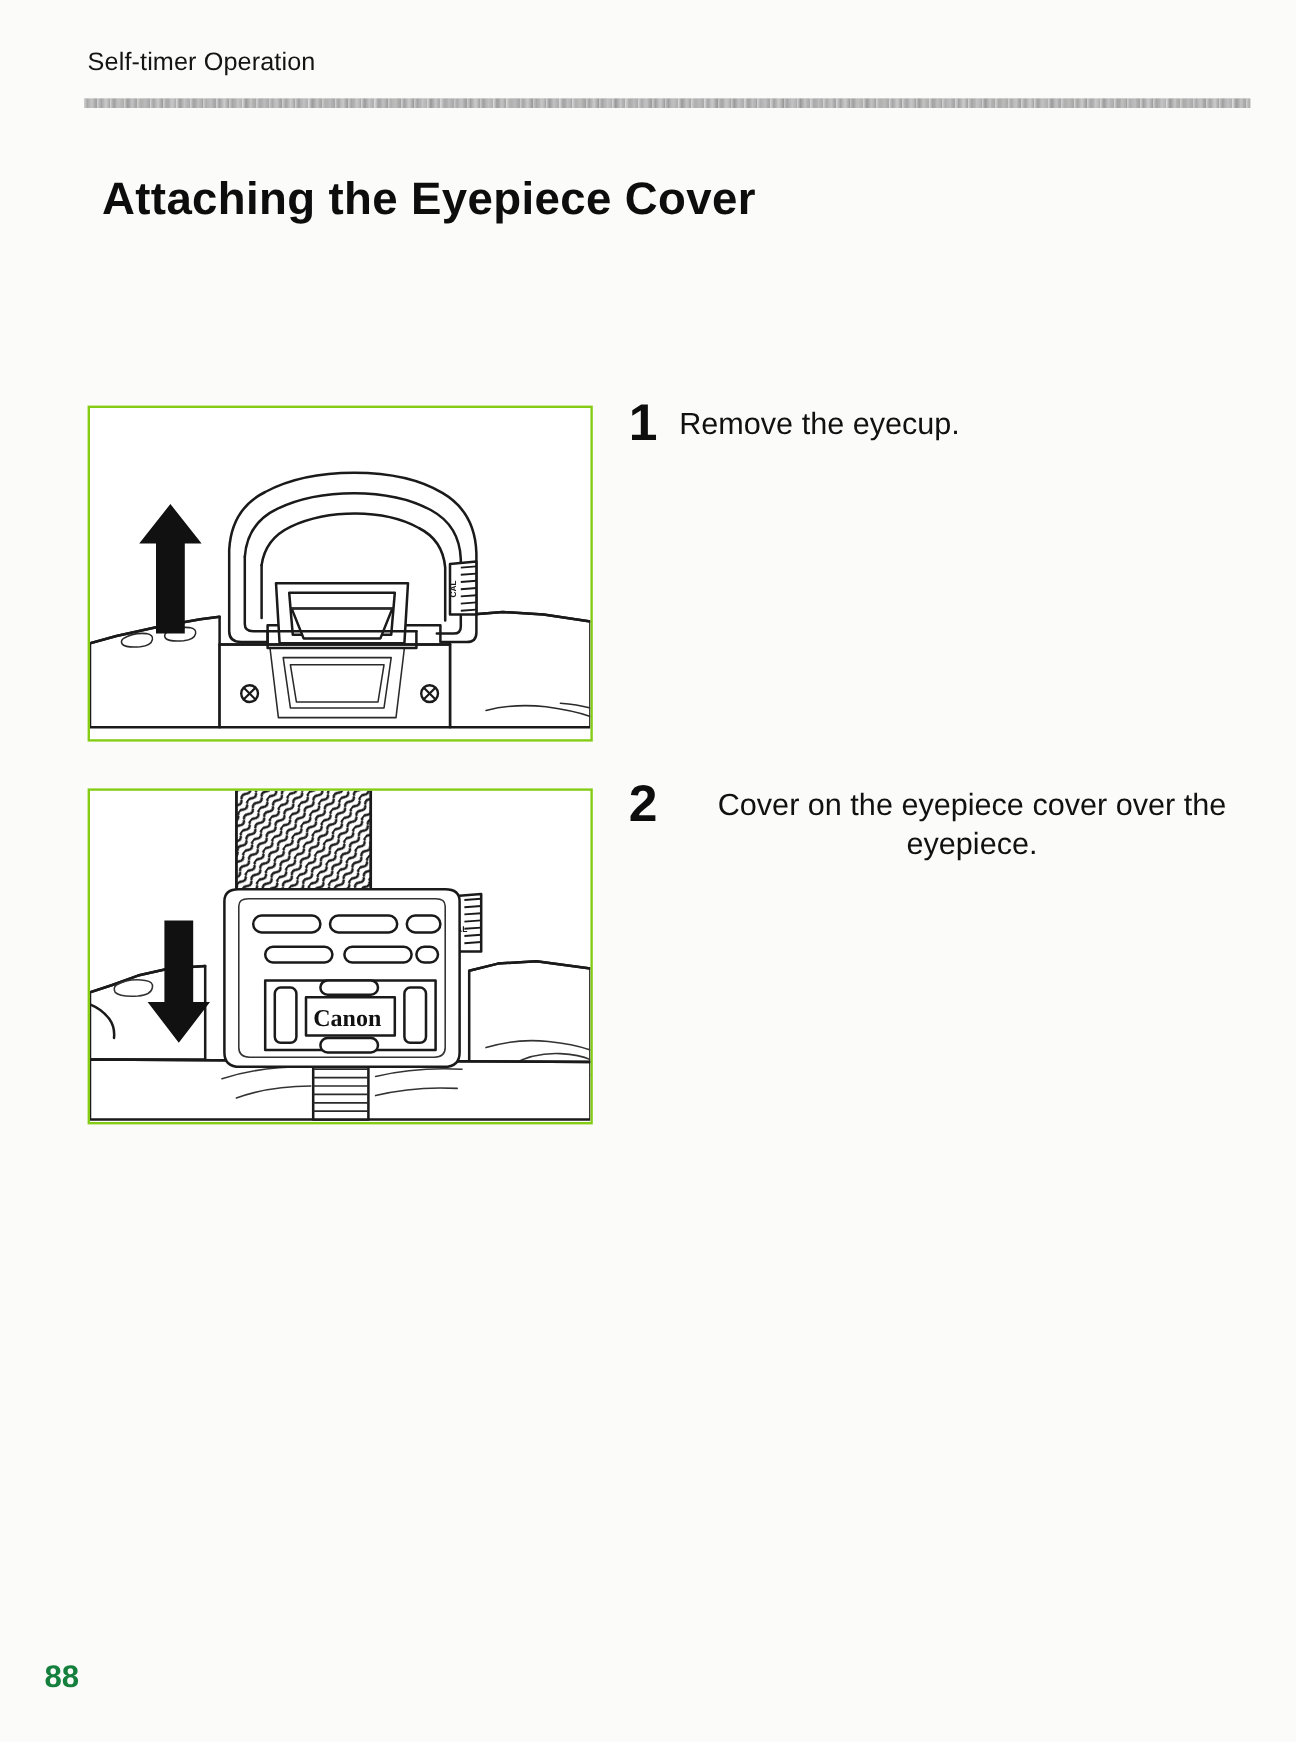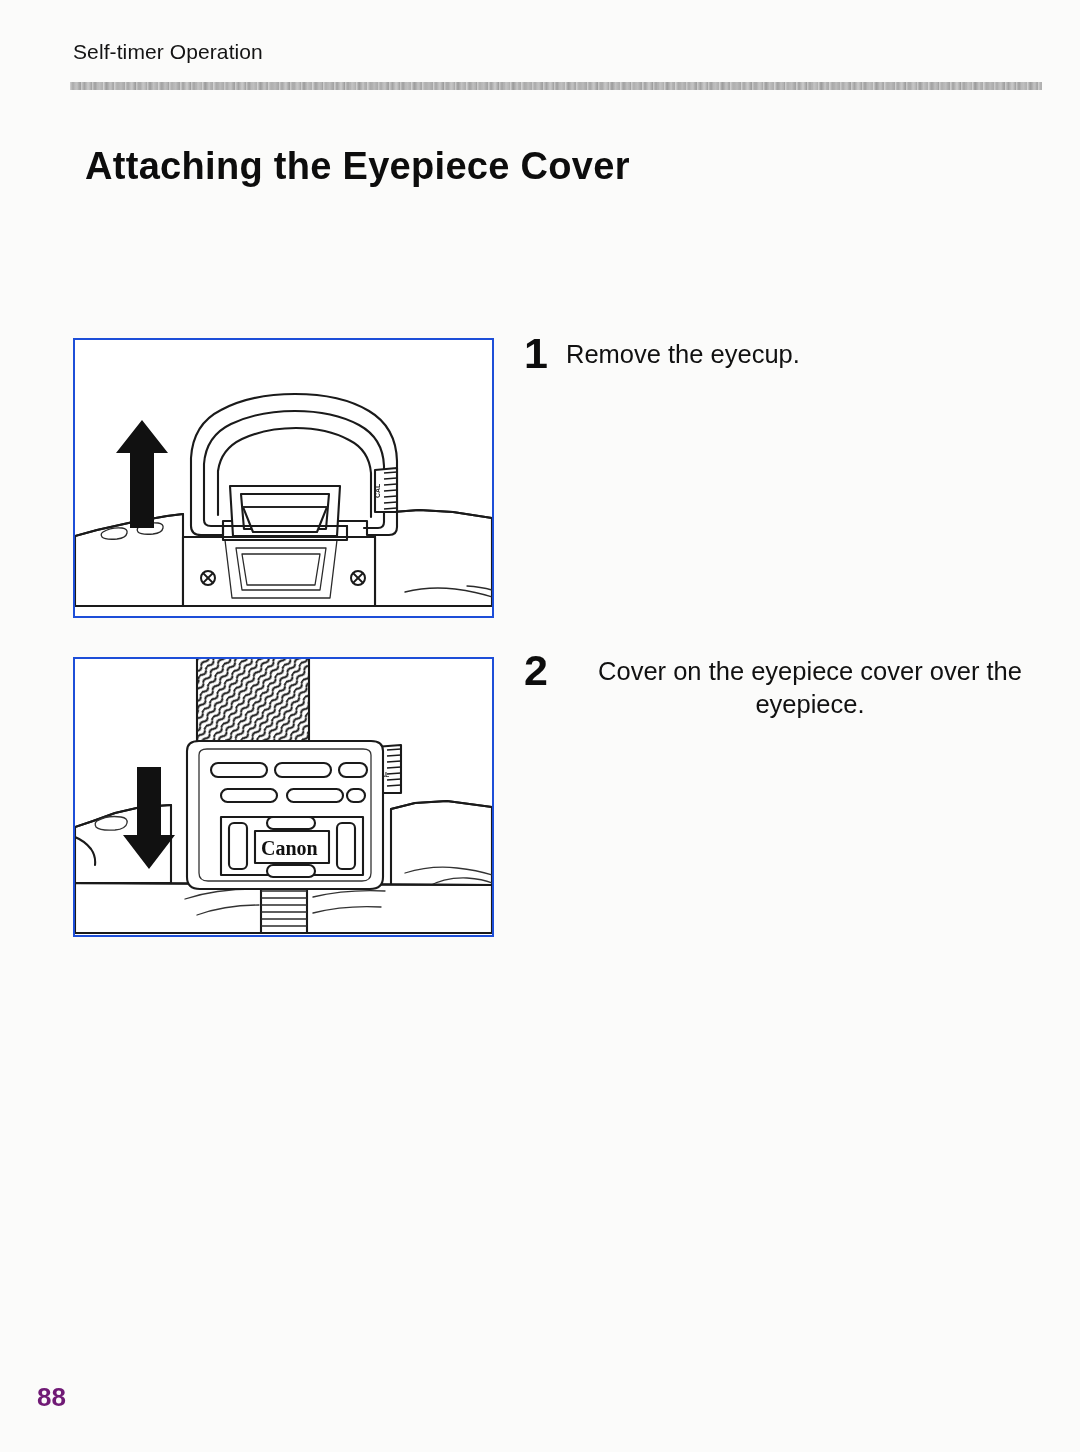--- a/index.html
+++ b/index.html
@@ -72,21 +72,21 @@
     line-height: 34.5px;
     text-align: justify;
     text-align-last: left;
     color: #111111;
     word-spacing: 0.2px;
   }
 
   
   .figure {
     position: absolute;
-    border: 2px solid #1d4ed8;
+    border: 2px solid #84cc16;
     background: #ffffff;
     overflow: hidden;
   }
   #figure-1 { left: 73px; top: 338px; width: 417px; height: 276px; }
   #figure-2 { left: 73px; top: 657px; width: 417px; height: 276px; }
   .figure svg { display: block; width: 100%; height: 100%; }
 
   
   .step {
     position: absolute;
@@ -112,21 +112,21 @@
     text-align: center;
   }
 
   
   .folio {
     position: absolute;
     left: 37px;
     top: 1382px;
     font-size: 26px;
     font-weight: bold;
-    color: #701a75;
+    color: #15803d;
   }
 </style>
 </head>
 <body>
 
 <div class="page">
 
   <div class="running-head">Self-timer Operation</div>
 
   <div class="head-rule"></div>

